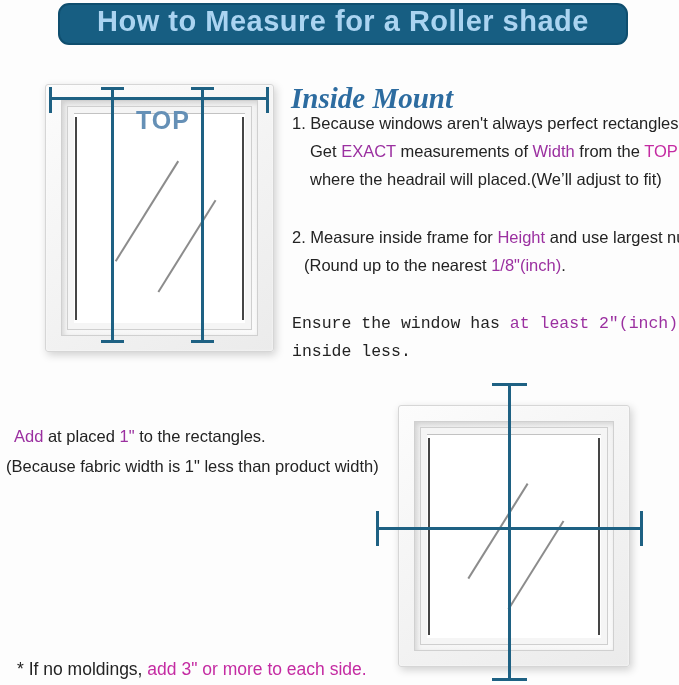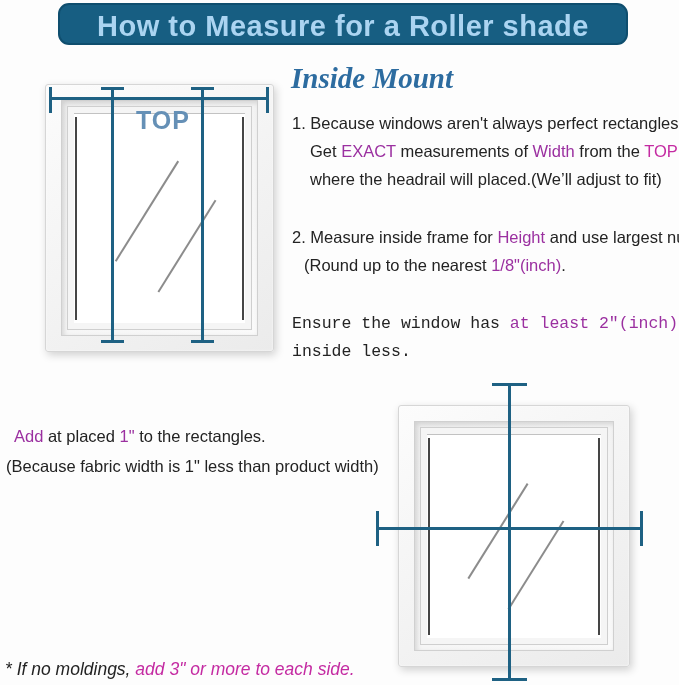--- a/index.html
+++ b/index.html
@@ -15,27 +15,27 @@
   }
   html,body{margin:0;padding:0;}
   #page{
     position:relative;width:679px;height:685px;background:#fdfdfd;
     font-family:"Liberation Sans",sans-serif;overflow:hidden;
   }
   
   .banner{
     position:absolute;left:58px;top:3px;width:566px;height:38px;
     background:var(--banner-bg);border:2px solid var(--banner-border);
-    border-radius:11px;display:flex;align-items:flex-end;justify-content:center;
+    border-radius:11px;display:flex;align-items:flex-start;justify-content:center;
     font-weight:bold;font-size:29px;color:var(--banner-text);letter-spacing:.5px;
   }
   
   .section-heading{
     position:absolute;font-family:"Liberation Serif",serif;font-style:italic;
-    font-weight:600;font-size:29px;color:var(--heading);white-space:pre;
+    font-weight:600;font-size:29px;color:var(--heading);white-space:pre;margin-top:20px;
   }
   #inside-heading{left:291px;top:62px;}
   #outside-heading{left:4px;top:378px;}
   
   .txt-block{position:absolute;color:var(--ink);}
   .txt-line{font-size:16.5px;white-space:pre;}
   .rcol .txt-line{line-height:28px;}
   .lcol .txt-line{line-height:29.5px;}
   .ind1{padding-left:18px;}
   .ind2{padding-left:26px;}
@@ -43,21 +43,21 @@
   .ind4{padding-left:4px;}
   .ind5{padding-left:20px;}
   .seg-t{color:var(--ink);}
   .seg-p{color:var(--purple);}
   .seg-m{color:var(--magenta);}
   #i1{left:292px;top:109px;}
   #i2{left:292px;top:223px;}
   #i-note{left:292px;top:310px;font-family:Liberation Mono, monospace;}
   #o1{left:2px;top:422px;}
   #o2{left:2px;top:569px;}
-  #o-note{left:5px;top:655px;font-style:italic;}
+  #o-note{left:17px;top:655px;}
   #o-note .txt-line{font-size:17.5px;}
   
   .window{
     position:absolute;background:linear-gradient(145deg,#fcfcfc,#ebebeb);
     border:1px solid #d6d6d6;border-radius:3px;
     box-shadow:2px 3px 9px rgba(0,0,0,.18), inset 0 0 2px #fff;
   }
   .win-f2{
     position:absolute;inset:15px;background:linear-gradient(145deg,#efefef,#fafafa);
     border:1px solid #d0d0d0;box-shadow:inset 2px 2px 5px rgba(0,0,0,.13);

